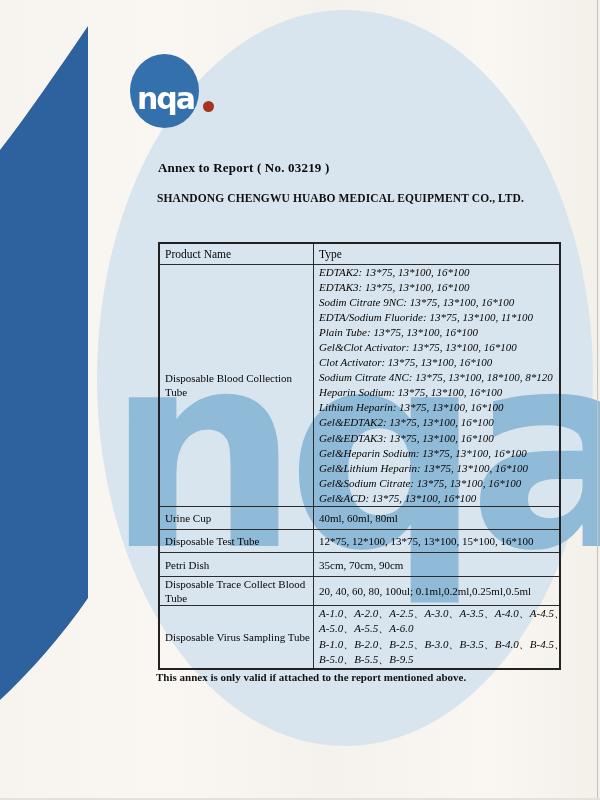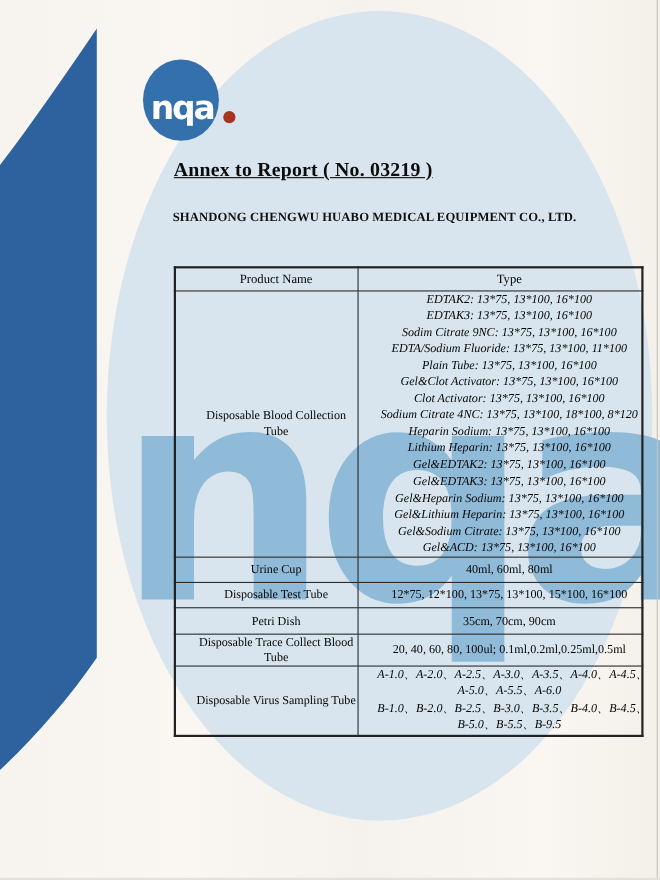--- a/index.html
+++ b/index.html
@@ -28,35 +28,35 @@
   .logo-text{
     position:absolute;left:7px;top:30px;
     font-family:"DejaVu Sans", sans-serif;font-weight:bold;
     font-size:30px;line-height:30px;letter-spacing:-2px;color:#ffffff;
   }
   .logo-dot{
     position:absolute;left:203px;top:101px;width:11px;height:11px;
     border-radius:50%;background:#a63420;
   }
   .title{
-    position:absolute;left:158px;top:144px;
-    font-size:18px;font-weight:bold;letter-spacing:.2px;color:#0c0c0c;text-decoration:underline;
+    position:absolute;left:158px;top:160px;
+    font-size:13px;font-weight:bold;letter-spacing:.2px;color:#0c0c0c;
   }
   .company{
     position:absolute;left:157px;top:192px;
     font-size:11.5px;font-weight:bold;letter-spacing:.1px;color:#101010;
   }
   table.annex{
     position:absolute;left:158px;top:242px;width:388px;
     border-collapse:collapse;table-layout:fixed;
     font-size:11px;color:#050505;
   }
   table.annex{border:2px solid #222;}
   table.annex td,table.annex th{
-    border:1px solid #2b2b2b;padding:0 0 0 17px;text-align:center;
+    border:1px solid #2b2b2b;padding:0 0 0 5px;text-align:left;
     vertical-align:middle;font-weight:normal;overflow:hidden;
   }
   .col-product{width:148px;}
   .col-type{width:240px;margin-top:35px;}
   tr.hdr{height:21px;}
   tr.hdr th{font-size:11.5px;}
   tr.r-blood{height:242px;}
   tr.r-urine{height:23px;}
   tr.r-test{height:23px;}
   tr.r-petri{height:24px;}
@@ -145,16 +145,17 @@
       <td class="type-lines">
             <div>A-1.0、A-2.0、A-2.5、A-3.0、A-3.5、A-4.0、A-4.5、</div>
             <div>A-5.0、A-5.5、A-6.0</div>
             <div>B-1.0、B-2.0、B-2.5、B-3.0、B-3.5、B-4.0、B-4.5、</div>
             <div>B-5.0、B-5.5、B-9.5</div>
           </td>
     </tr>
   </tbody>
     </table>
 
+  <div class="annex-note">This annex is only valid if attached to the report mentioned above.</div>
 
   <div class="right-edge"></div>
   <div class="bottom-edge"></div>
 </div>
 
 </body></html>

